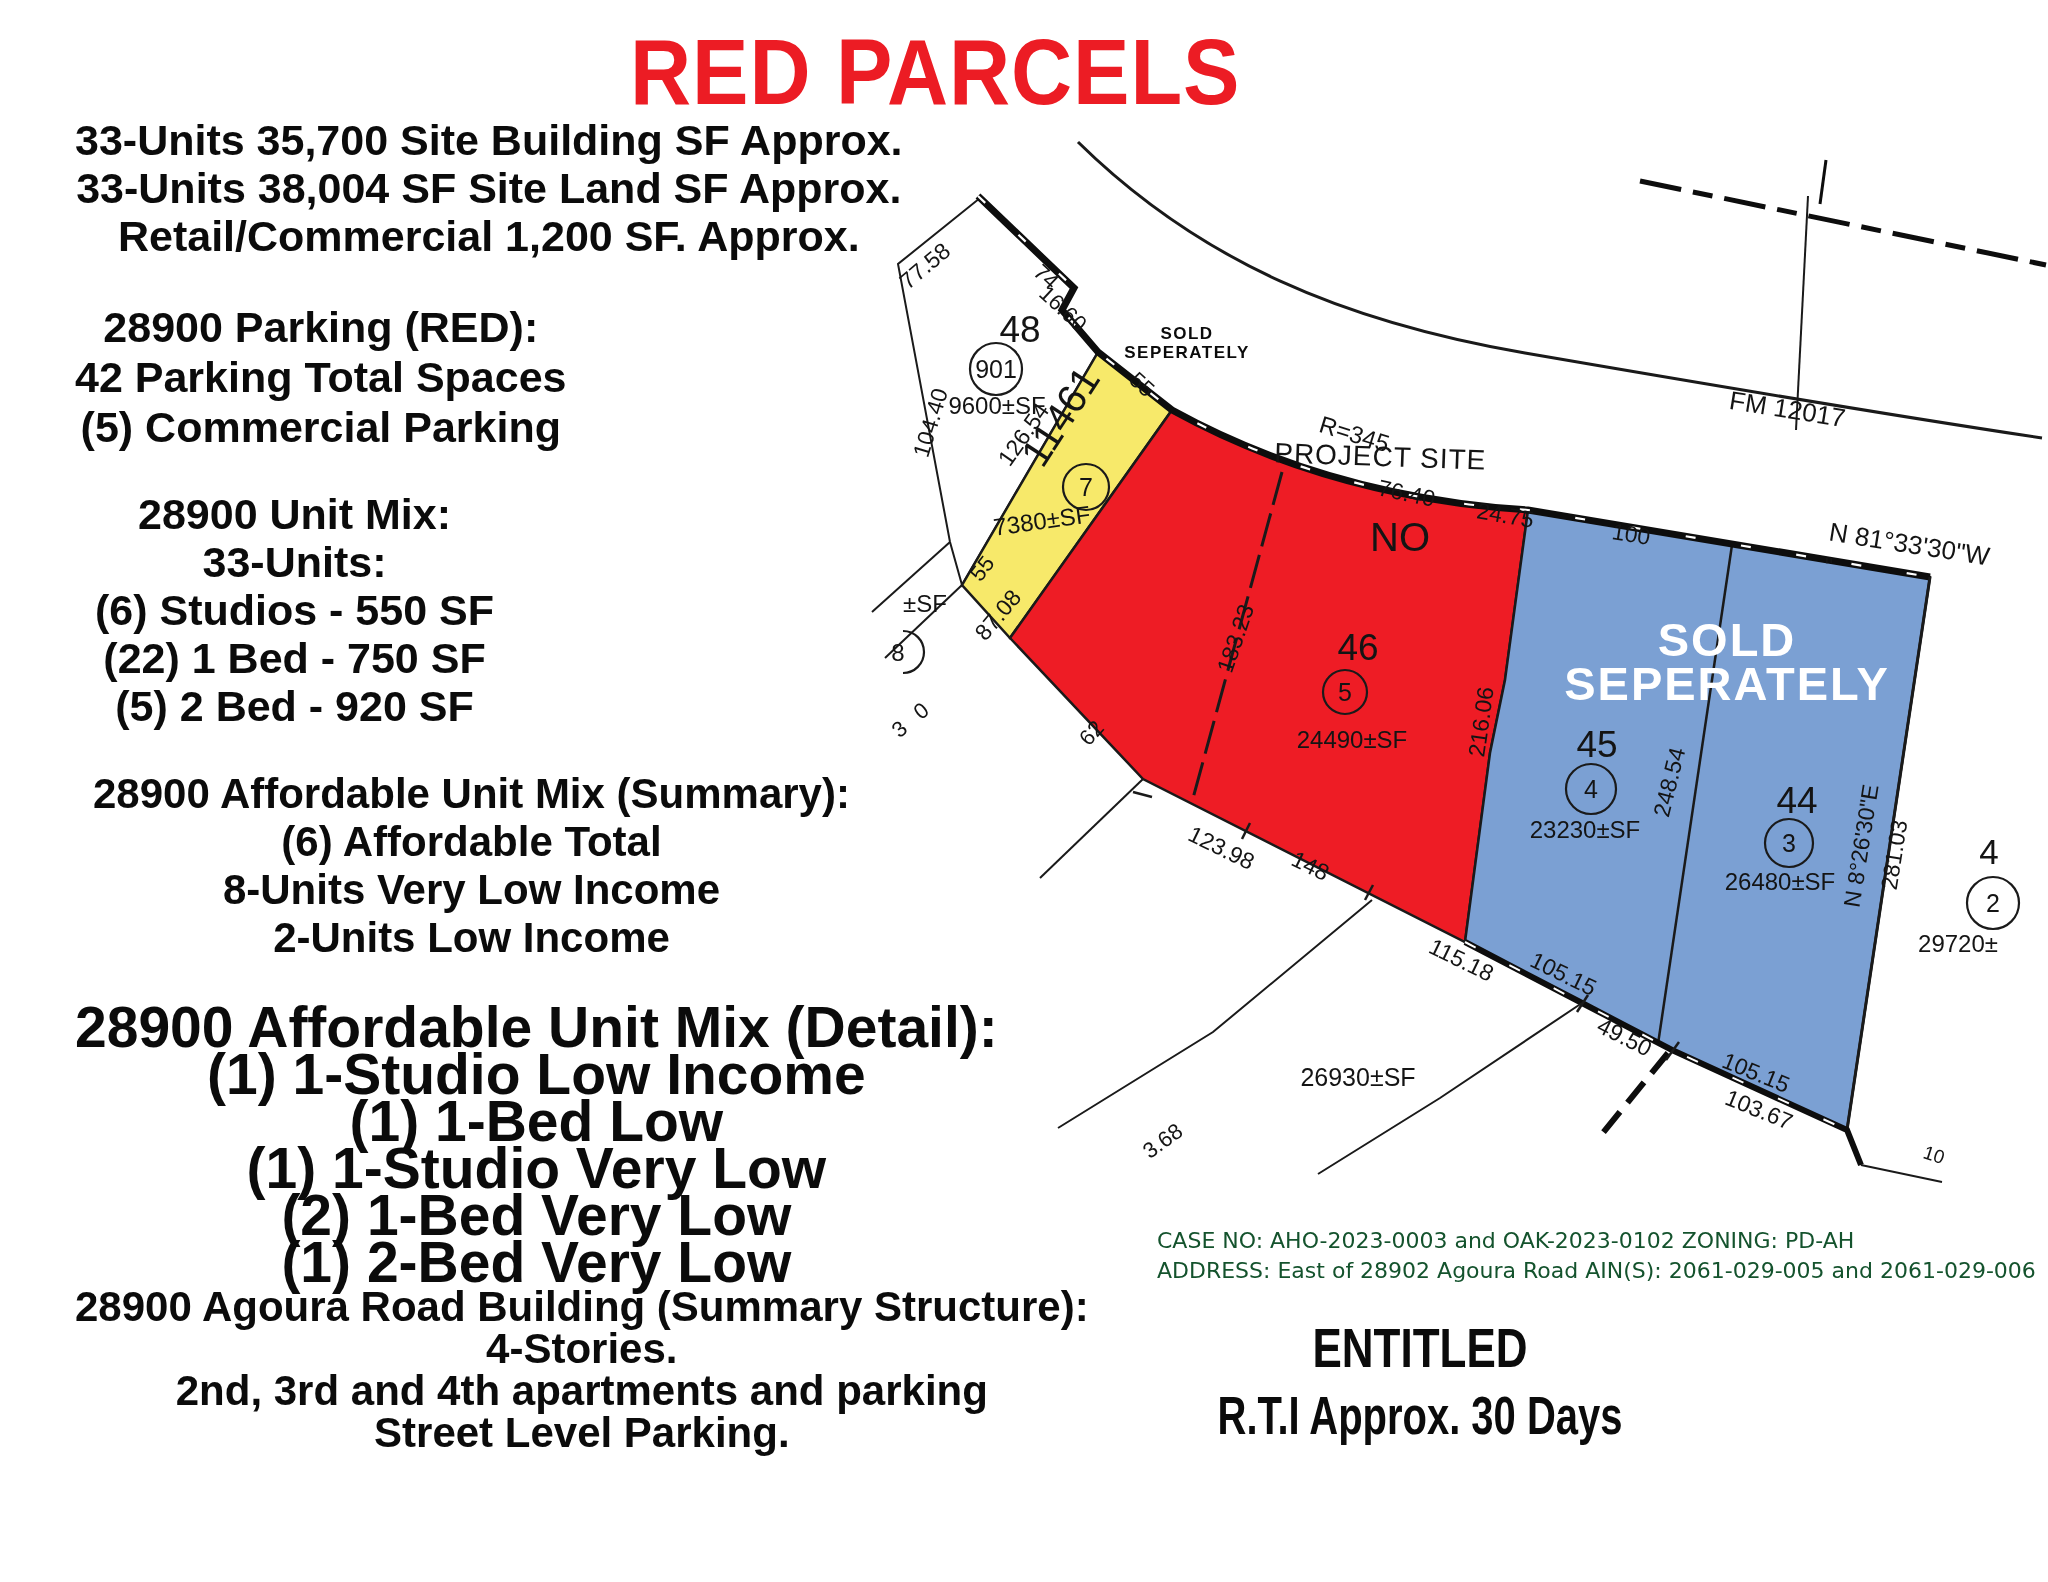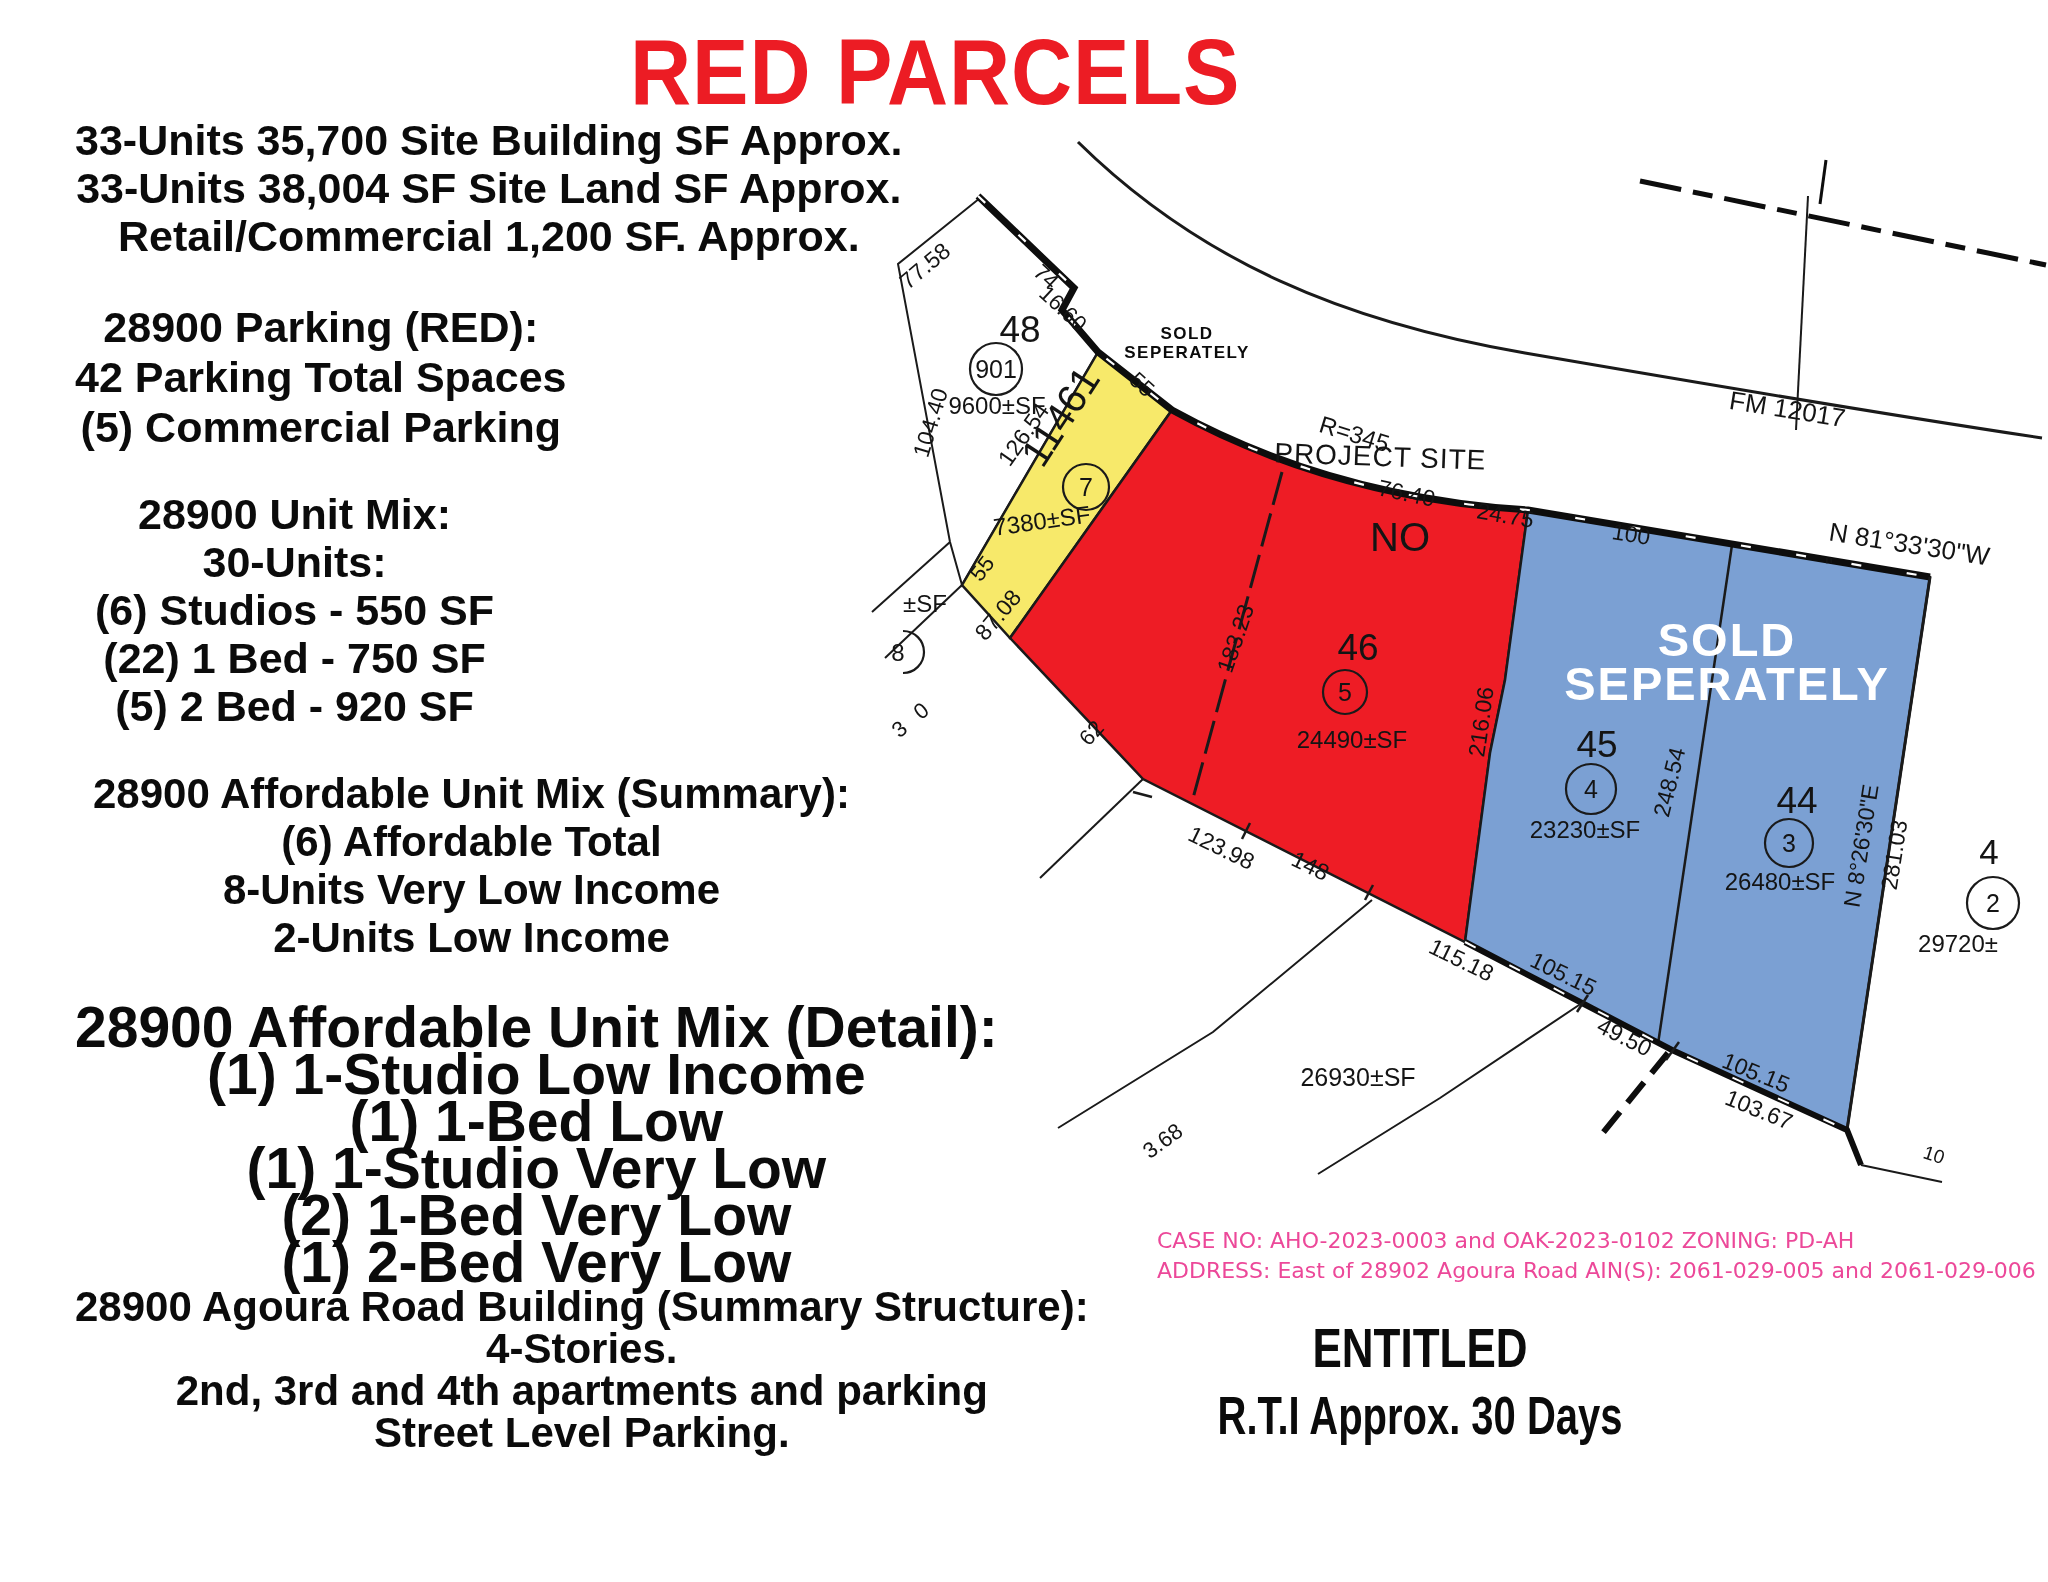--- a/index.html
+++ b/index.html
@@ -9,21 +9,21 @@
            color:#EC1C24; letter-spacing:1px; transform:scaleX(.92); transform-origin:left top;
            white-space:nowrap; }
   .tblock { position:absolute; left:75px; font-weight:bold; color:#0b0b0b; white-space:nowrap;text-align:center; }
   .b1 { top:116px;  font-size:43px; line-height:48px; }
   .b2 { top:302px;  font-size:43px; line-height:50px; }
   .b3 { top:490px;  font-size:43px; line-height:48px;margin-left:20px; }
   .b4 { top:770px;  font-size:42px; line-height:48px;margin-left:18px; }
   .b5 { top:1004px; font-size:57px; line-height:47px; }
   .b6 { top:1286px; font-size:42px; line-height:42px; }
   .footer-line { position:absolute; left:1157px; font-family:"DejaVu Sans",sans-serif;
-                 font-size:22px; color:#ec4899; white-space:nowrap; }
+                 font-size:22px; color:#14532d; white-space:nowrap; }
   .f-case { top:1228px; }
   .f-addr { top:1258px; }
   .entitled { position:absolute; left:1230px; top:1316px; width:380px; text-align:center;
               font-size:55px; font-weight:bold; color:#0b0b0b; transform:scaleX(.80); }
   .rti { position:absolute; left:1130px; top:1384px; width:580px; text-align:center;
          font-size:54px; font-weight:bold; color:#0b0b0b; transform:scaleX(.74); }
   svg.map { position:absolute; left:0; top:0; }
   .mt { font-family:"Liberation Sans",sans-serif; fill:#141414; }
   .mt-w { font-family:"Liberation Sans",sans-serif; fill:#ffffff; font-weight:bold; }
 </style>
@@ -167,21 +167,21 @@
   </div>
 
   <div class="tblock b2">
     <div>28900 Parking (RED):</div>
     <div>42 Parking Total Spaces</div>
     <div>(5) Commercial Parking</div>
   </div>
 
   <div class="tblock b3">
     <div>28900 Unit Mix:</div>
-    <div>30-Units:</div>
+    <div>33-Units:</div>
     <div>(6) Studios - 550 SF</div>
     <div>(22) 1 Bed - 750 SF</div>
     <div>(5) 2 Bed - 920 SF</div>
   </div>
 
   <div class="tblock b4">
     <div>28900 Affordable Unit Mix (Summary):</div>
     <div>(6) Affordable Total</div>
     <div>8-Units Very Low Income</div>
     <div>2-Units Low Income</div>

